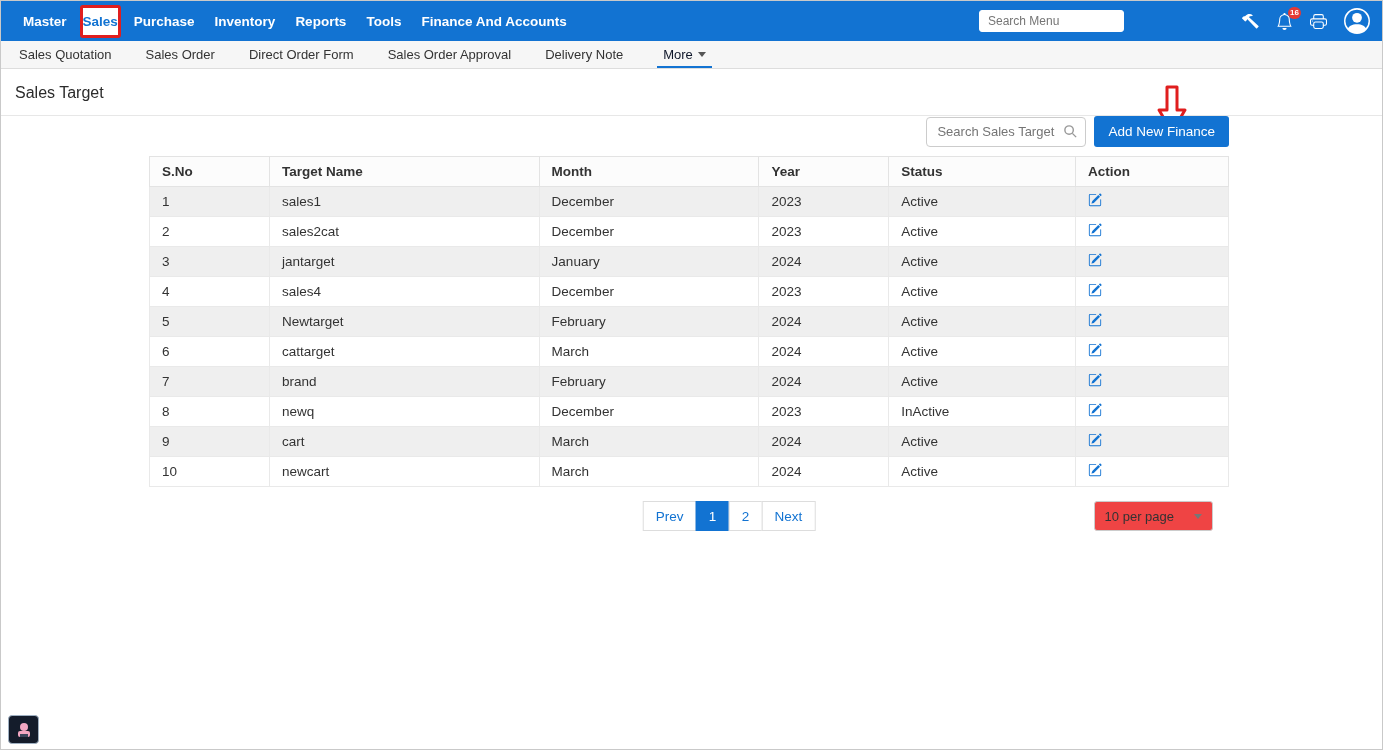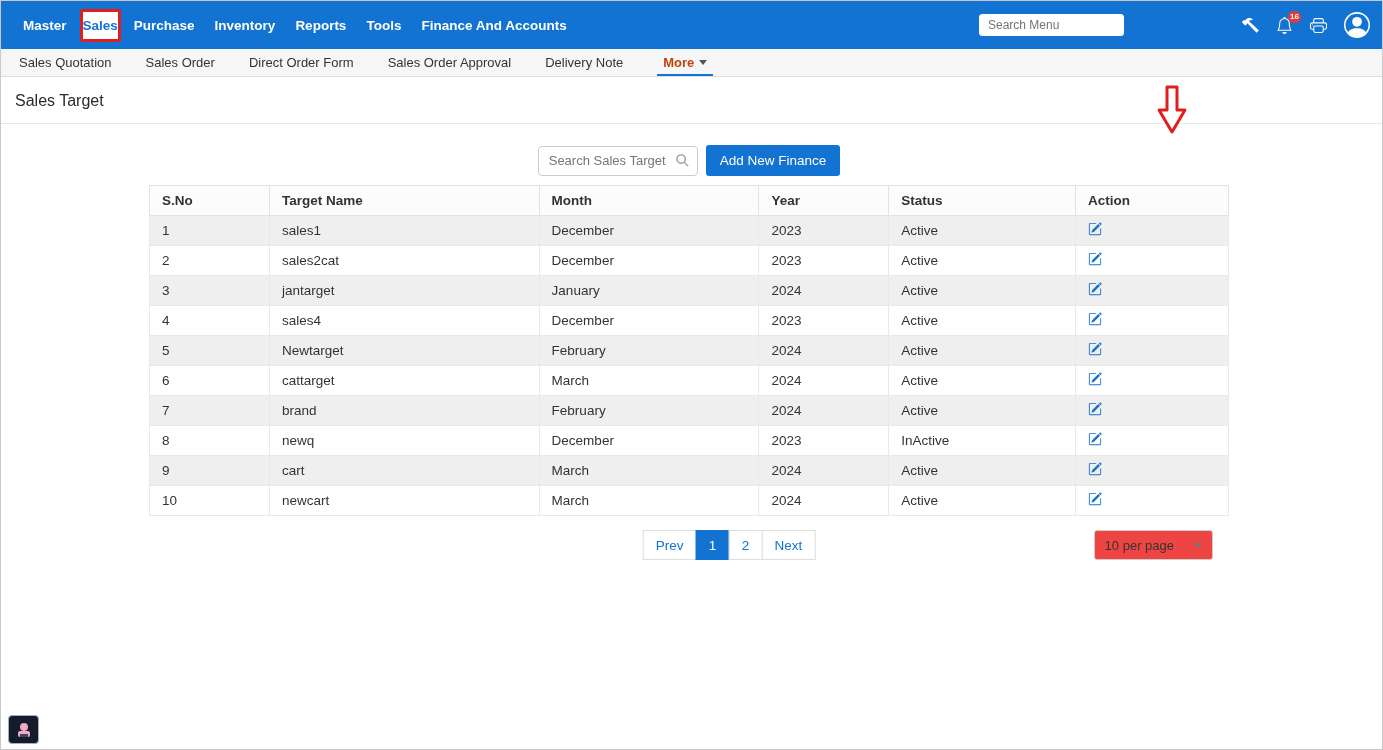--- a/index.html
+++ b/index.html
@@ -1,43 +1,43 @@
 <!DOCTYPE html>
 <html><head>
 <meta charset="utf-8">
 <style>
   * { margin:0; padding:0; box-sizing:border-box; }
   body { font-family:"Liberation Sans", sans-serif; background:#fff; }
   .viewport { width:1383px; height:750px; border:1px solid #c9c9c9; position:relative; overflow:hidden; background:#fff; }
 
   
-  .topbar { height:48px; background:#1273d2; display:flex; align-items:center; padding:0 12px; }
+  .topbar { height:40px; background:#1273d2; display:flex; align-items:center; padding:0 12px; }
   .nav-item { color:#fff; font-weight:bold; font-size:13.5px; padding:7px 10px; cursor:pointer; white-space:nowrap; }
   .nav-item.active-annotated { background:#fff; color:#1273d2; border:3px solid #e01e1e; border-radius:3px; padding:6px 0; margin:0 3px; }
   .topbar-right { margin-left:auto; display:flex; align-items:center; }
   .search-menu { position:relative; margin-right:118px; }
   .search-menu input { width:145px; height:22px; border:1px solid #fff; border-radius:3px; padding:0 8px; font-size:12px; color:#555; outline:none; }
   .top-icons { display:flex; align-items:center; gap:17px; }
   .top-icon { position:relative; display:flex; align-items:center; cursor:pointer; }
   .badge { position:absolute; top:-6px; right:-8px; background:#e53935; color:#fff; font-size:8px; line-height:10px; min-width:13px; text-align:center; border-radius:7px; padding:1px 2px; font-weight:bold; }
   .avatar { width:26px; height:26px; border-radius:50%; display:flex; align-items:center; justify-content:center; }
 
   
   .subnav { height:28px; background:#f6f6f6; border-bottom:1px solid #ddd; display:flex; align-items:stretch; padding:0 18px; gap:34px; font-size:13px; color:#333; }
   .subnav-item { display:flex; align-items:center; cursor:pointer; white-space:nowrap; }
-  .subnav-item.more { color:#c2410c; font-weight:bold; box-shadow:inset 0 -2px 0 #1273d2; padding:0 6px; gap:5px;text-align:center; }
+  .subnav-item.more { color:#0f172a; font-weight:normal; box-shadow:inset 0 -2px 0 #1273d2; padding:0 6px; gap:5px;text-align:center; }
   .caret { width:0; height:0; border-left:4px solid transparent; border-right:4px solid transparent; border-top:5px solid #555; display:inline-block; }
 
   
   .page-header { padding:15px 14px 13px; border-bottom:1px solid #e7e7e7; }
   .page-title { font-size:16px; color:#2b2b2b; font-weight:normal; }
 
   
   .content { margin-left:148px; width:1080px; position:relative; }
-  .toolbar { display:flex; justify-content:center; align-items:center; gap:8px; margin-top:21px; margin-bottom:9px; }
+  .toolbar { display:flex; justify-content:flex-end; align-items:center; gap:8px; margin-bottom:9px; }
   .search-target { position:relative; }
   .search-target input { width:160px; height:30px; border:1px solid #ccc; border-radius:4px; padding:0 30px 0 10px; font-size:13px; color:#555; outline:none; }
   .search-target .mag { position:absolute; right:8px; top:7px; }
   .add-btn { background:#1273d2; color:#fff; border:none; height:31px; padding:0 14px; font-size:13.5px; border-radius:3px; cursor:pointer; font-family:"Liberation Sans", sans-serif; }
 
   .annotation-arrow { position:absolute; left:1155px; top:84px; width:32px; height:50px; pointer-events:none; }
 
   
   table { width:100%; border-collapse:collapse; font-size:13.5px; color:#333; }
   th { text-align:left; font-weight:bold; padding:7px 12px; border:1px solid #e3e3e3; background:#fcfcfc; }

